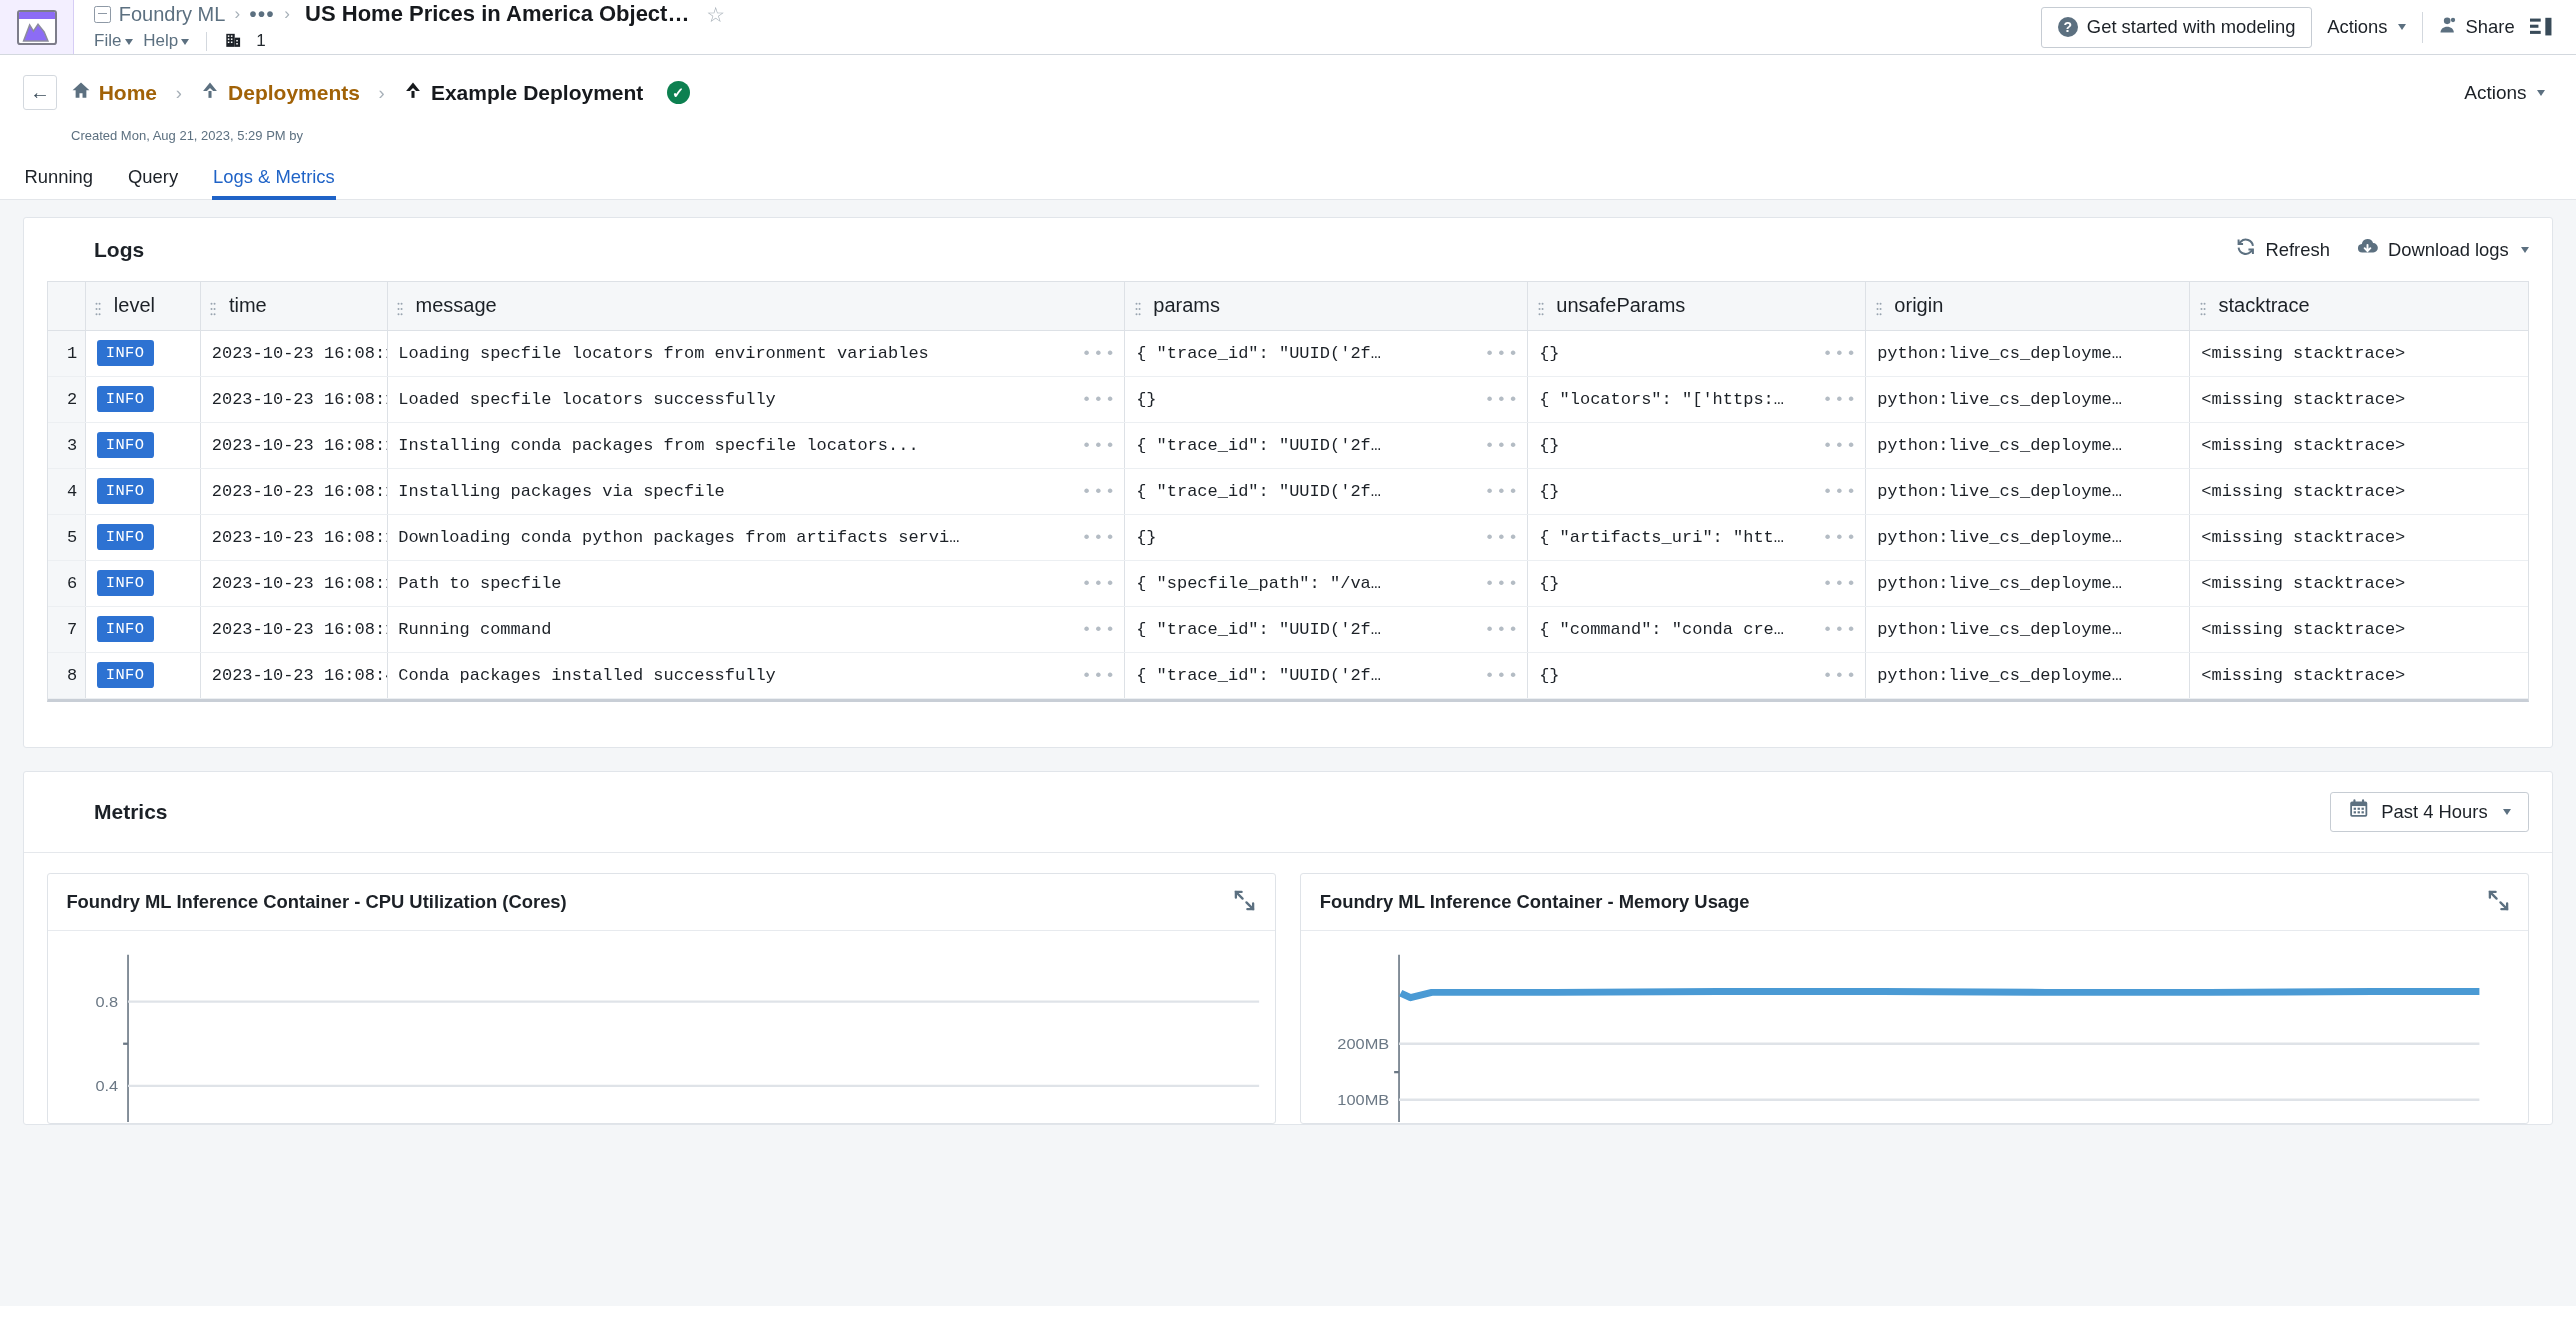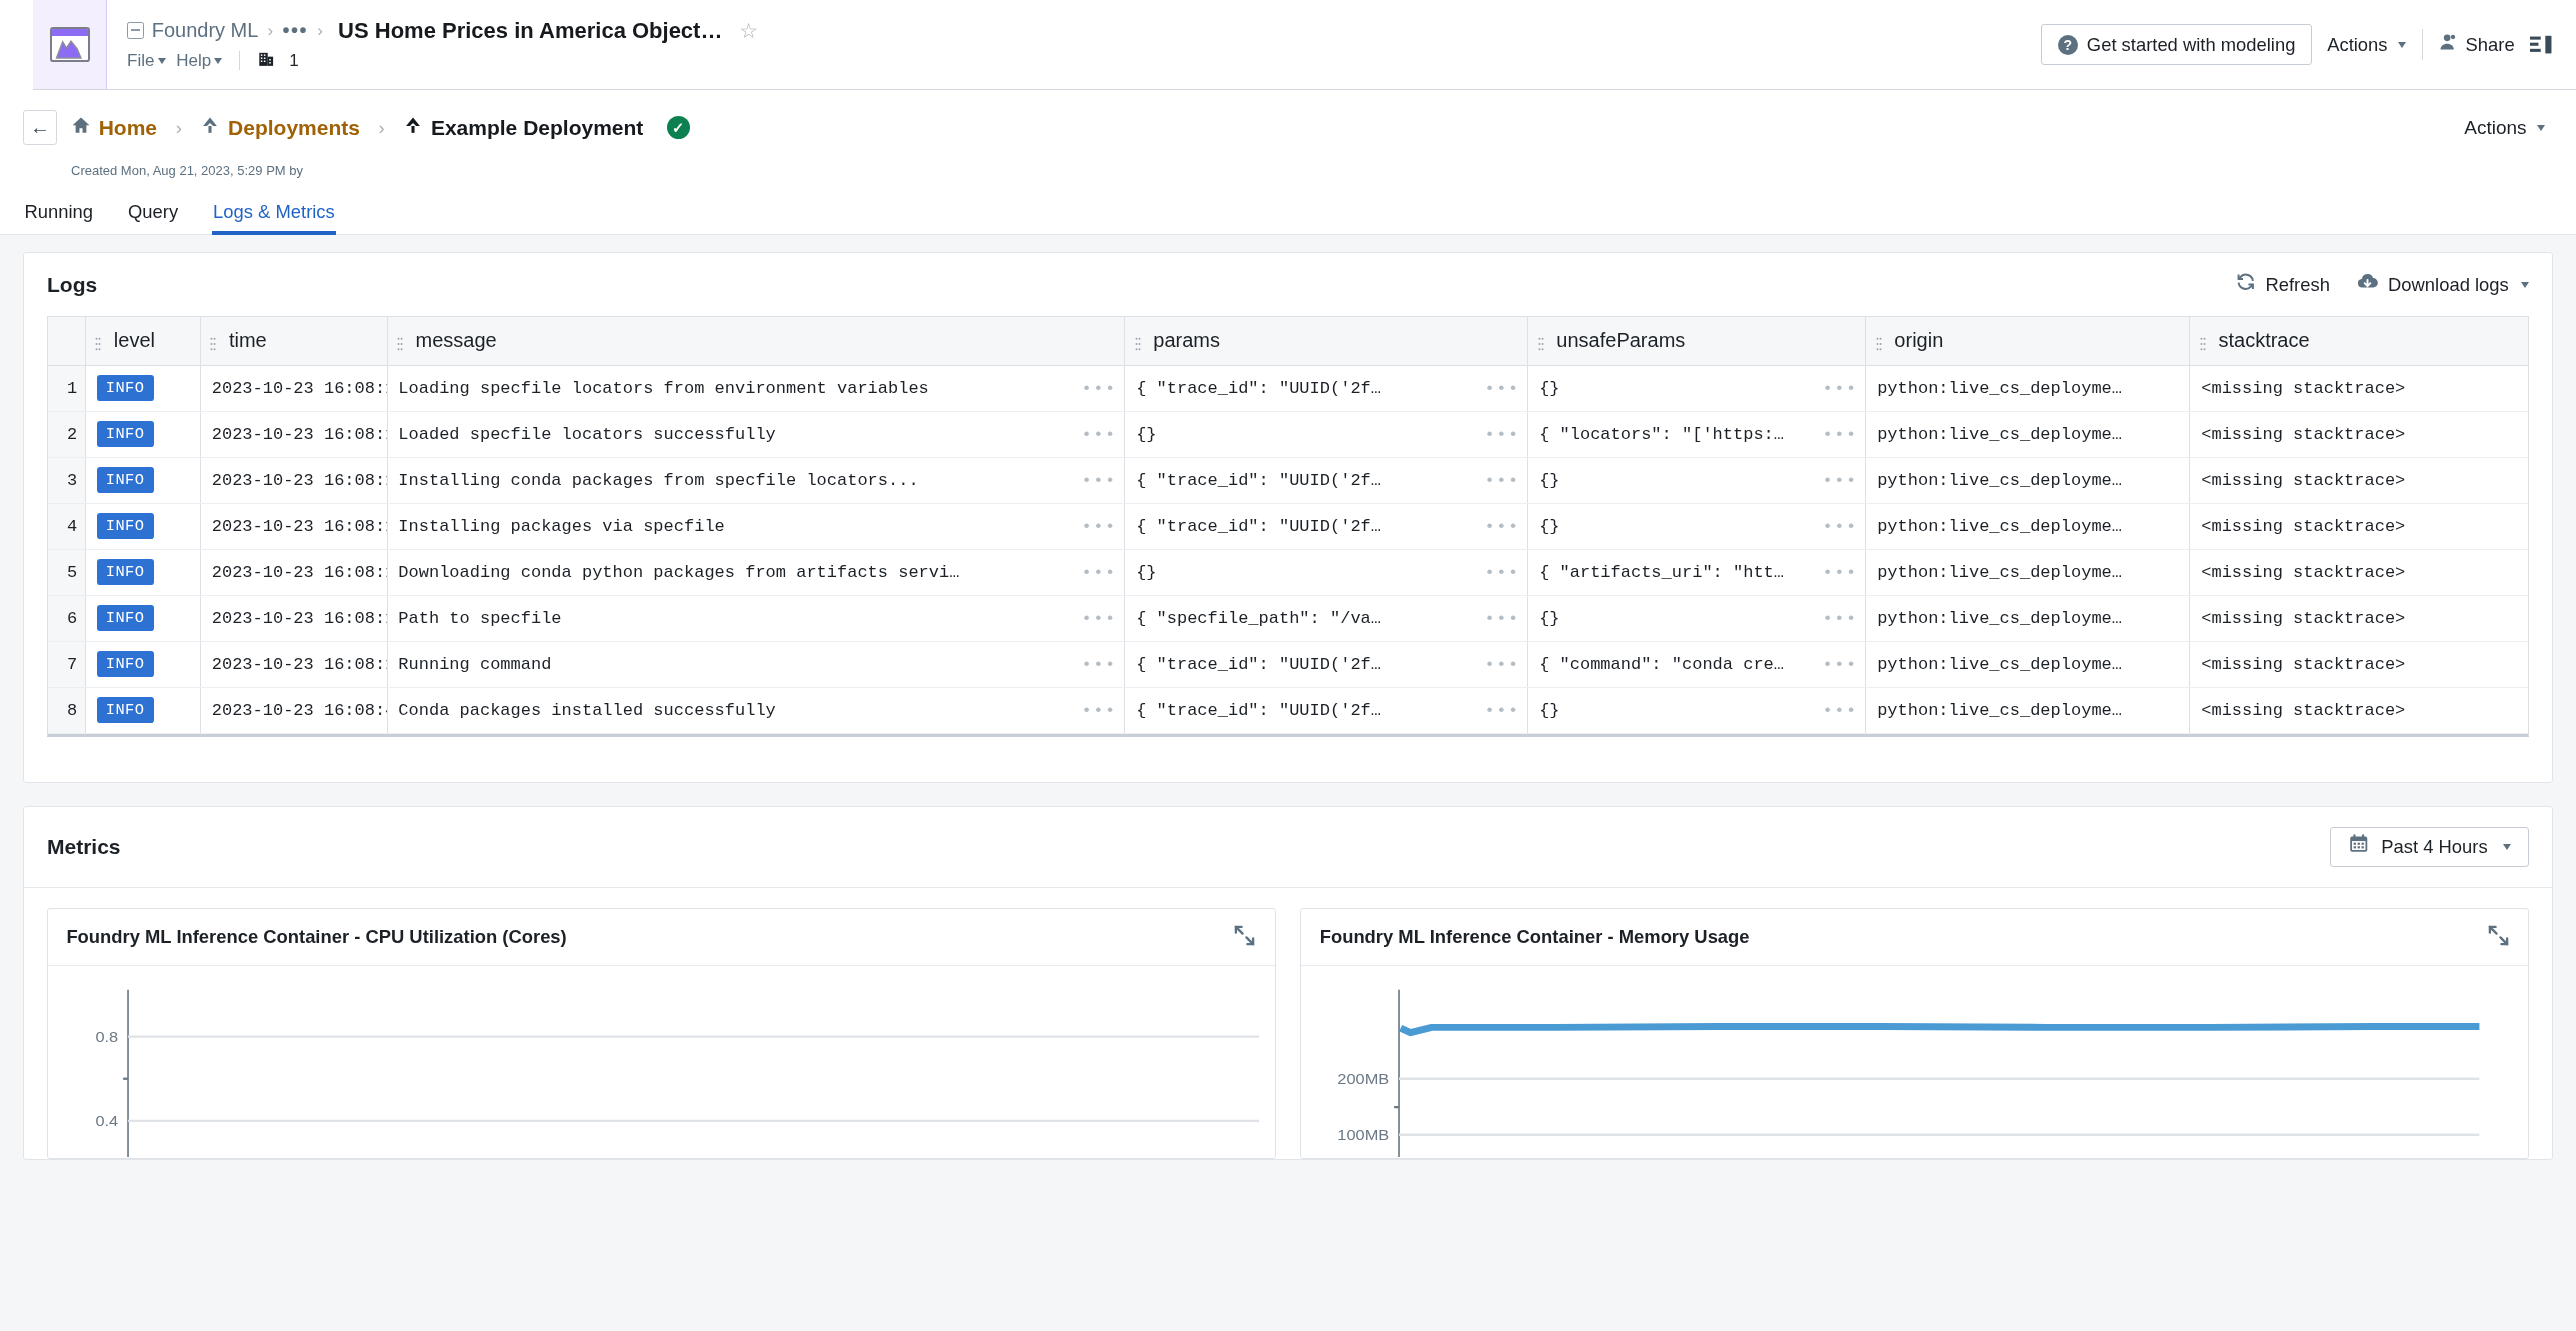--- a/index.html
+++ b/index.html
@@ -9,26 +9,25 @@
     overflow: hidden;
     background: #ffffff;
     font-family: "Liberation Sans", sans-serif;
     color: #1c2127;
     -webkit-font-smoothing: antialiased;
   }
 
   
   .appbar {
     position: relative;
-    height: 90px;
+    height: 55px;
     display: flex;
     align-items: stretch;
     background: #ffffff;
     border-bottom: 0.8px solid #d3d8de;
-    margin-left: 33px;
   }
   .app-logo-cell {
     width: 74px;
     background: #f3efff;
     border-right: 0.8px solid #d6cdf5;
     display: flex;
     align-items: center;
     justify-content: center;
   }
   .app-logo {
@@ -233,21 +232,21 @@
   .card {
     background: #fff;
     border: 0.8px solid #e1e5ea;
     border-radius: 3.1px;
   }
   .card-head {
     display: flex;
     align-items: center;
     padding: 18.4px 23px;
   }
-  .card-title { font-size: 21px; font-weight: 700; color: #1c2127; }
+  .card-title { font-size: 21px; font-weight: 700; color: #1c2127; margin-left: 47px; }
   .card-head-right {
     margin-left: auto;
     display: flex; align-items: center; gap: 26px;
   }
   .head-action {
     display: flex; align-items: center; gap: 9.2px;
     font-size: 18.4px; color: #1c2127; white-space: nowrap;
   }
 
   

